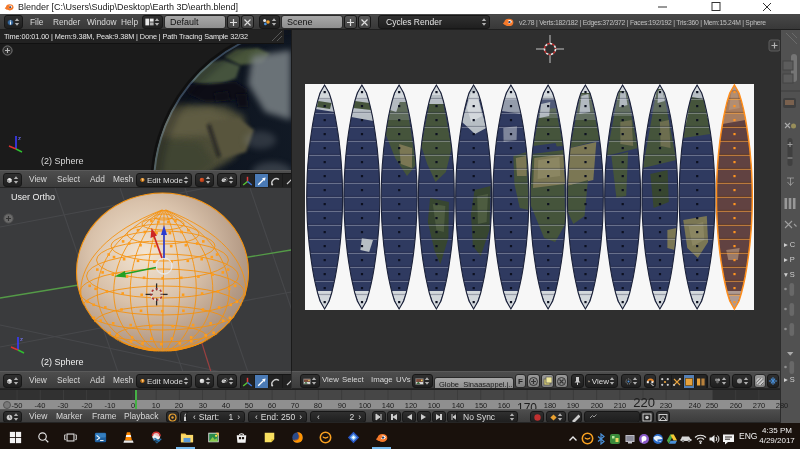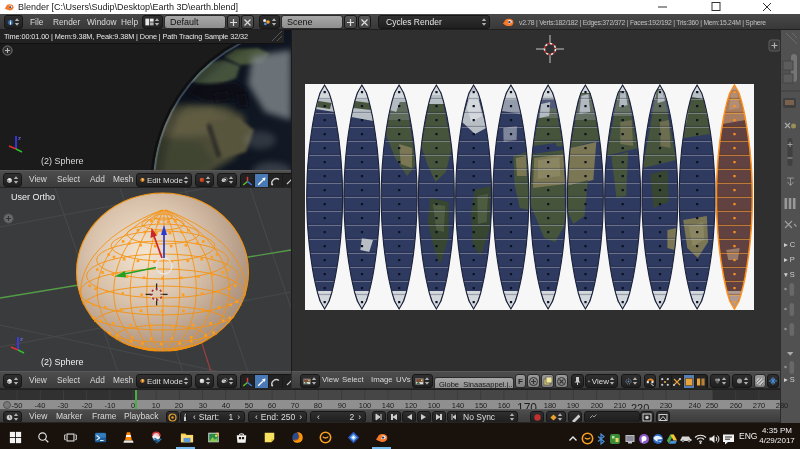--- a/index.html
+++ b/index.html
@@ -1474,21 +1474,21 @@
       <div style="position:absolute;left:399px;top:10.5px;width:24px;text-align:center;font-size:7.5px;color:#202020">120</div>
       <div style="position:absolute;left:422px;top:10.5px;width:24px;text-align:center;font-size:7.5px;color:#202020">100</div>
       <div style="position:absolute;left:446px;top:10.5px;width:24px;text-align:center;font-size:7.5px;color:#202020">140</div>
       <div style="position:absolute;left:469px;top:10.5px;width:24px;text-align:center;font-size:7.5px;color:#202020">150</div>
       <div style="position:absolute;left:492px;top:10.5px;width:24px;text-align:center;font-size:7.5px;color:#202020">160</div>
       <div style="position:absolute;left:515px;top:10.5px;width:24px;text-align:center;font-size:12px;color:#202020">170</div>
       <div style="position:absolute;left:538px;top:10.5px;width:24px;text-align:center;font-size:7.5px;color:#202020">180</div>
       <div style="position:absolute;left:561px;top:10.5px;width:24px;text-align:center;font-size:7.5px;color:#202020">190</div>
       <div style="position:absolute;left:585px;top:10.5px;width:24px;text-align:center;font-size:7.5px;color:#202020">200</div>
       <div style="position:absolute;left:608px;top:10.5px;width:24px;text-align:center;font-size:7.5px;color:#202020">210</div>
-      <div style="position:absolute;left:631px;top:12px;width:24px;text-align:left;font-size:11px;color:#202020">220</div>
+      <div style="position:absolute;left:631px;top:5px;width:24px;text-align:right;font-size:13px;color:#202020">220</div>
       <div style="position:absolute;left:654px;top:10.5px;width:24px;text-align:center;font-size:7.5px;color:#202020">230</div>
       <div style="position:absolute;left:677px;top:10.5px;width:24px;text-align:right;font-size:7.5px;color:#202020">240</div>
       <div style="position:absolute;left:700px;top:10.5px;width:24px;text-align:center;font-size:7.5px;color:#202020">250</div>
       <div style="position:absolute;left:724px;top:10.5px;width:24px;text-align:center;font-size:7.5px;color:#202020">260</div>
       <div style="position:absolute;left:747px;top:10.5px;width:24px;text-align:center;font-size:7.5px;color:#202020">270</div>
       <div style="position:absolute;left:770px;top:10.5px;width:24px;text-align:center;font-size:7.5px;color:#202020">280</div>
     </div>
     <div class="hdr" style="left:0;top:409px;width:780px;height:14px">
       <div style="position:absolute;left:3px;top:1px;width:19px;height:12px;background:linear-gradient(#2f2f2f,#1f1f1f);border:1px solid #171717;border-radius:3px;display:flex;align-items:center;box-sizing:border-box;">
         <svg width="11" height="11" viewBox="0 0 11 11" style="margin-left:2px">

